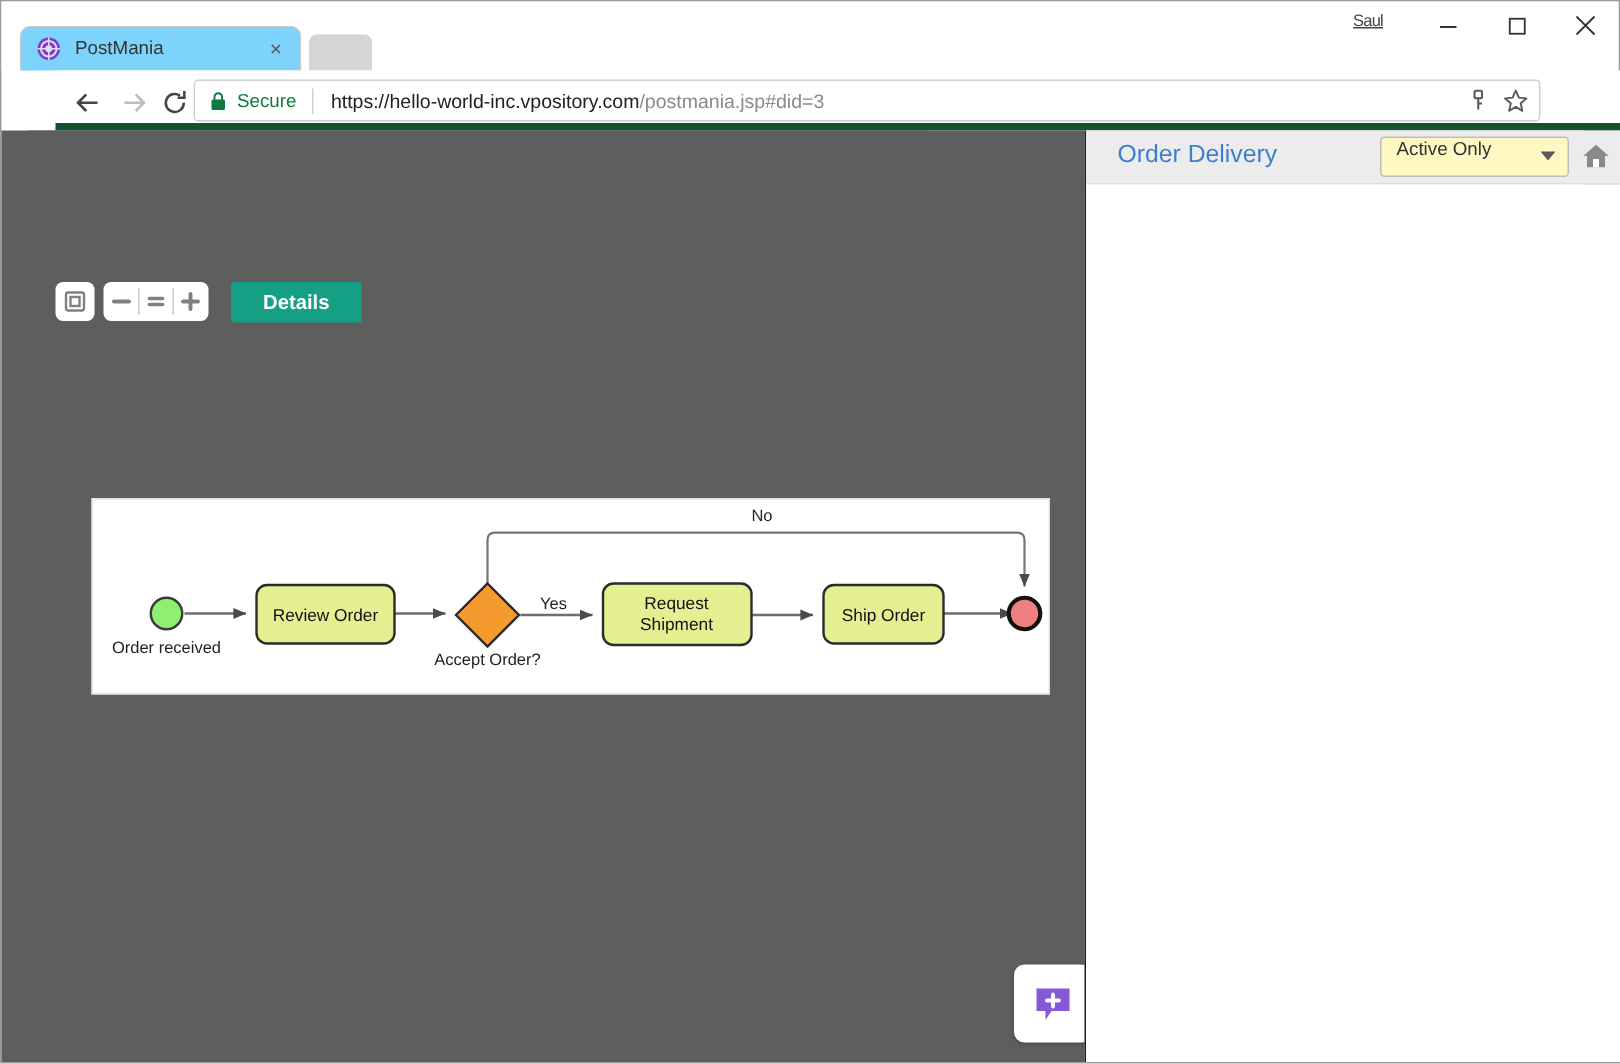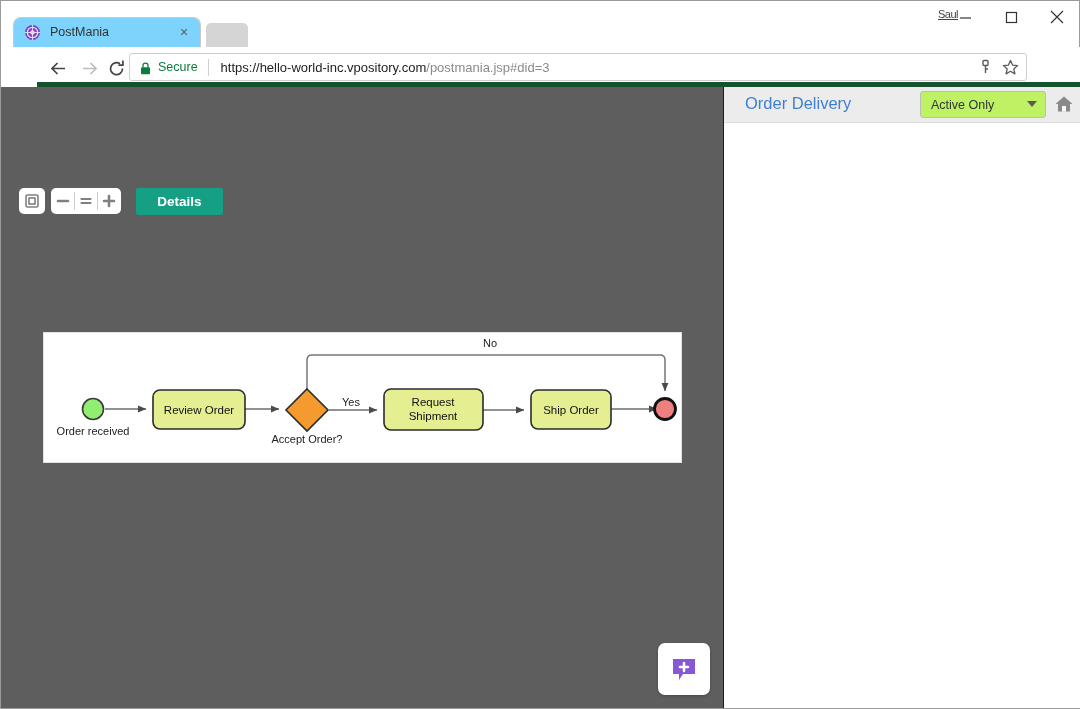--- a/index.html
+++ b/index.html
@@ -47,21 +47,21 @@
     color: #5a5a5a; font-size: 14px;
     display: flex; align-items: center; justify-content: center;
   }
   .tab-ghost {
     position: absolute; left: 205px; top: 22px;
     width: 42px; height: 24px;
     background: #d5d5d5;
     border-radius: 5px 5px 0 0;
   }
   .user-label {
-    position: absolute; left: 937px; top: 7px;
+    position: absolute; left: 901px; top: 7px;
     font-size: 11px; color: #444;
     text-decoration: underline;
     letter-spacing: -0.5px;
   }
   .winbtn {
     position: absolute; top: 0;
     width: 46px; height: 32px;
     display: flex; align-items: center; justify-content: center;
     color: #333;
   }
@@ -123,21 +123,21 @@
 
   
   .appbody {
     position: absolute; top: 86px; left: 0;
     width: 1078px; height: 621px;
     background: #5e5e5e;
   }
 
   
   .editor {
-    position: absolute; left: 0; top: 0;
+    position: absolute; left: 18px; top: 0;
     width: 600px; height: 621px;
     background: #5e5e5e;
   }
   .zoom-group {
     position: absolute; left: 18px; top: 101px;
     display: flex; gap: 6px;
   }
   .zbtn-solo, .zbtn-trio {
     background: #ffffff; border-radius: 5px;
     height: 26px; display: flex; align-items: center;
@@ -194,24 +194,24 @@
     background: #ececec;
     border-bottom: 1px solid #dcdcdc;
   }
   .panel-title {
     position: absolute; left: 21px; top: 7px;
     font-size: 16.5px; color: #3f7fd0;
   }
   .panel-select {
     position: absolute; left: 196px; top: 4px;
     width: 126px; height: 27px;
-    background: #bef264;
+    background: #fef9c3;
     border: 1px solid #bdbdbd;
     border-radius: 3px;
-    display: flex; align-items: center;
+    display: flex; 
   }
   .panel-select span {
     margin-left: 10px; font-size: 12.5px; color: #333;
   }
   .sel-caret {
     position: absolute; right: 8px; top: 9px;
     width: 0; height: 0;
     border-left: 5px solid transparent;
     border-right: 5px solid transparent;
     border-top: 6px solid #5a5a5a;

